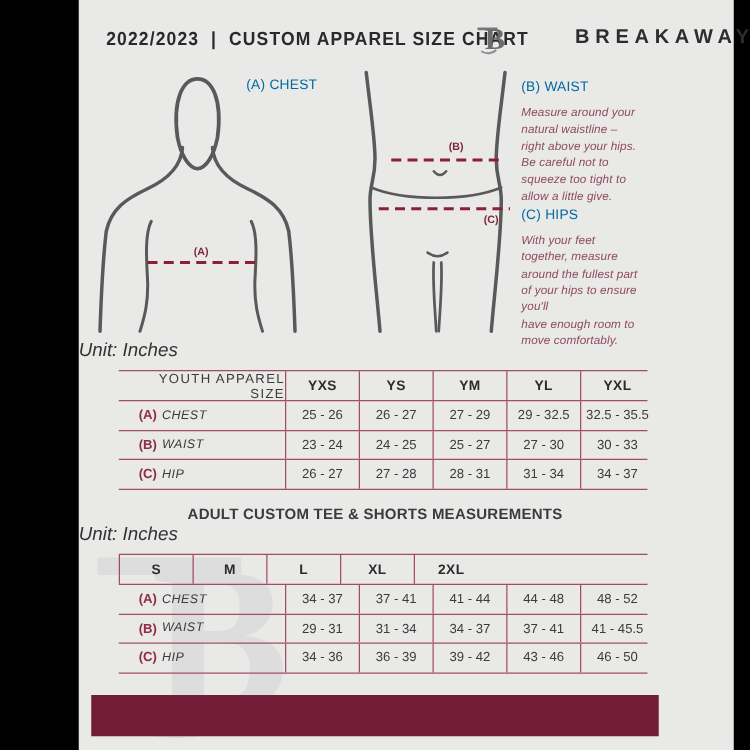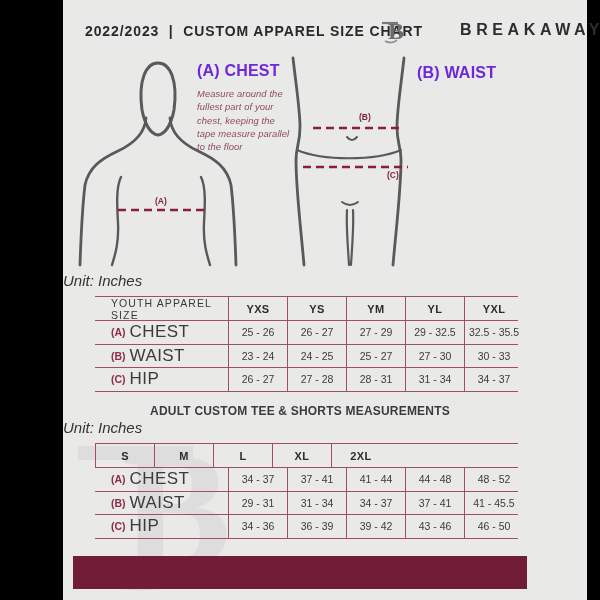--- a/index.html
+++ b/index.html
@@ -24,21 +24,21 @@
     font-size:16px;font-weight:bold;letter-spacing:4.6px;color:#2b2d2f;margin-left:44px;
   }
   
   .figures{position:absolute;left:0;top:55px;}
   .marker{
     position:absolute;font-size:8.5px;font-weight:bold;color:#7d1f38;
   }
   
   .instr{position:absolute;}
   .instr h3{
-    margin:0 0 7px 0;font-size:16px;font-weight:bold;color:#6d28d9;letter-spacing:0.2px;
+    margin:0 0 7px 0;font-size:11px;font-weight:normal;color:#0369a1;letter-spacing:0.2px;
   }
   .instr p{
     margin:0;font-size:9.4px;font-style:italic;color:#8e4a60;line-height:1.42;
     white-space:pre-line;letter-spacing:0.1px;
   }
   .instr.chest{left:134px;top:62px;width:112px;}
   .instr.waist{left:354px;top:64px;width:124px;}
   .instr.hips{left:354px;top:166px;width:126px;}
   
   .tsec{position:absolute;left:0;width:474px;z-index:1;}
@@ -50,26 +50,26 @@
   .tbl-unit{
     text-align:left;font-size:15px;font-style:italic;color:#333;margin-top:1px;margin-bottom:7px;
   }
   .tbl{margin-left:32px;width:423px;border-bottom:1.5px solid #a14e64;}
   .row{display:flex;border-top:1.5px solid #a14e64;}
   .cell{
     width:58px;flex:none;display:flex;align-items:center;justify-content:center;
     height:22.5px;font-size:10.5px;color:#3b3b3b;border-left:1px solid #a14e64;
   }
   .cell.label{
-    width:117px;justify-content:flex-start;padding-left:16px;border-left:none;
+    width:117px;justify-content:flex-start;padding-left:16px;border-left:none;text-align:right;
   }
   .row.head .cell{font-weight:bold;font-size:11px;color:#2c2c2c;height:23px;letter-spacing:0.4px;}
   .row.head .cell.label{font-weight:normal;font-size:10.5px;letter-spacing:1.1px;color:#3a3a3a;}
   .pfx{font-weight:bold;color:#8e2c47;margin-right:4px;font-size:10.5px;}
-  .rname{font-size:17px;letter-spacing:0.4px;}
+  .rname{font-size:10px;letter-spacing:0.4px;font-style:italic;}
   
   .watermark{position:absolute;left:10px;top:398px;z-index:0;opacity:0.08;}
   
   .footer-bar{
     position:absolute;left:10px;top:556px;width:454px;height:33px;background:#721d37;z-index:2;
   }
 </style>
 </head>
 <body>
 
@@ -115,28 +115,39 @@
       <path d="M 250 73 L 340 73"></path>
       <path d="M 240 112 L 345 112"></path>
     </g>
   </svg>
   <span class="marker" style="left:92px;top:196px;">(A)</span>
   <span class="marker" style="left:296px;top:112px;">(B)</span>
   <span class="marker" style="left:324px;top:170px;">(C)</span>
 
   <div class="instr chest">
     <h3>(A) CHEST</h3>
-    <p>Measure around the
-fullest part of your
-chest, keeping the
-tape measure parallel
-to the floor</p>
   </div>
   <div class="instr waist">
     <h3>(B) WAIST</h3>
+    <p>Measure around your
+natural waistline –
+right above your hips.
+Be careful not to
+squeeze too tight to
+allow a little give.</p>
+  </div>
+  <div class="instr hips">
+    <h3>(C) HIPS</h3>
+    <p>With your feet
+together, measure
+around the fullest part
+of your hips to ensure
+you'll
+have enough room to
+move comfortably.</p>
   </div>
 
   <div class="tsec youth">
     <div class="tbl-unit">Unit: Inches</div>
     <div class="tbl">
       <div class="row head">
         <div class="cell label">YOUTH APPAREL SIZE</div>
         <div class="cell">YXS</div>
         <div class="cell">YS</div>
         <div class="cell">YM</div>

